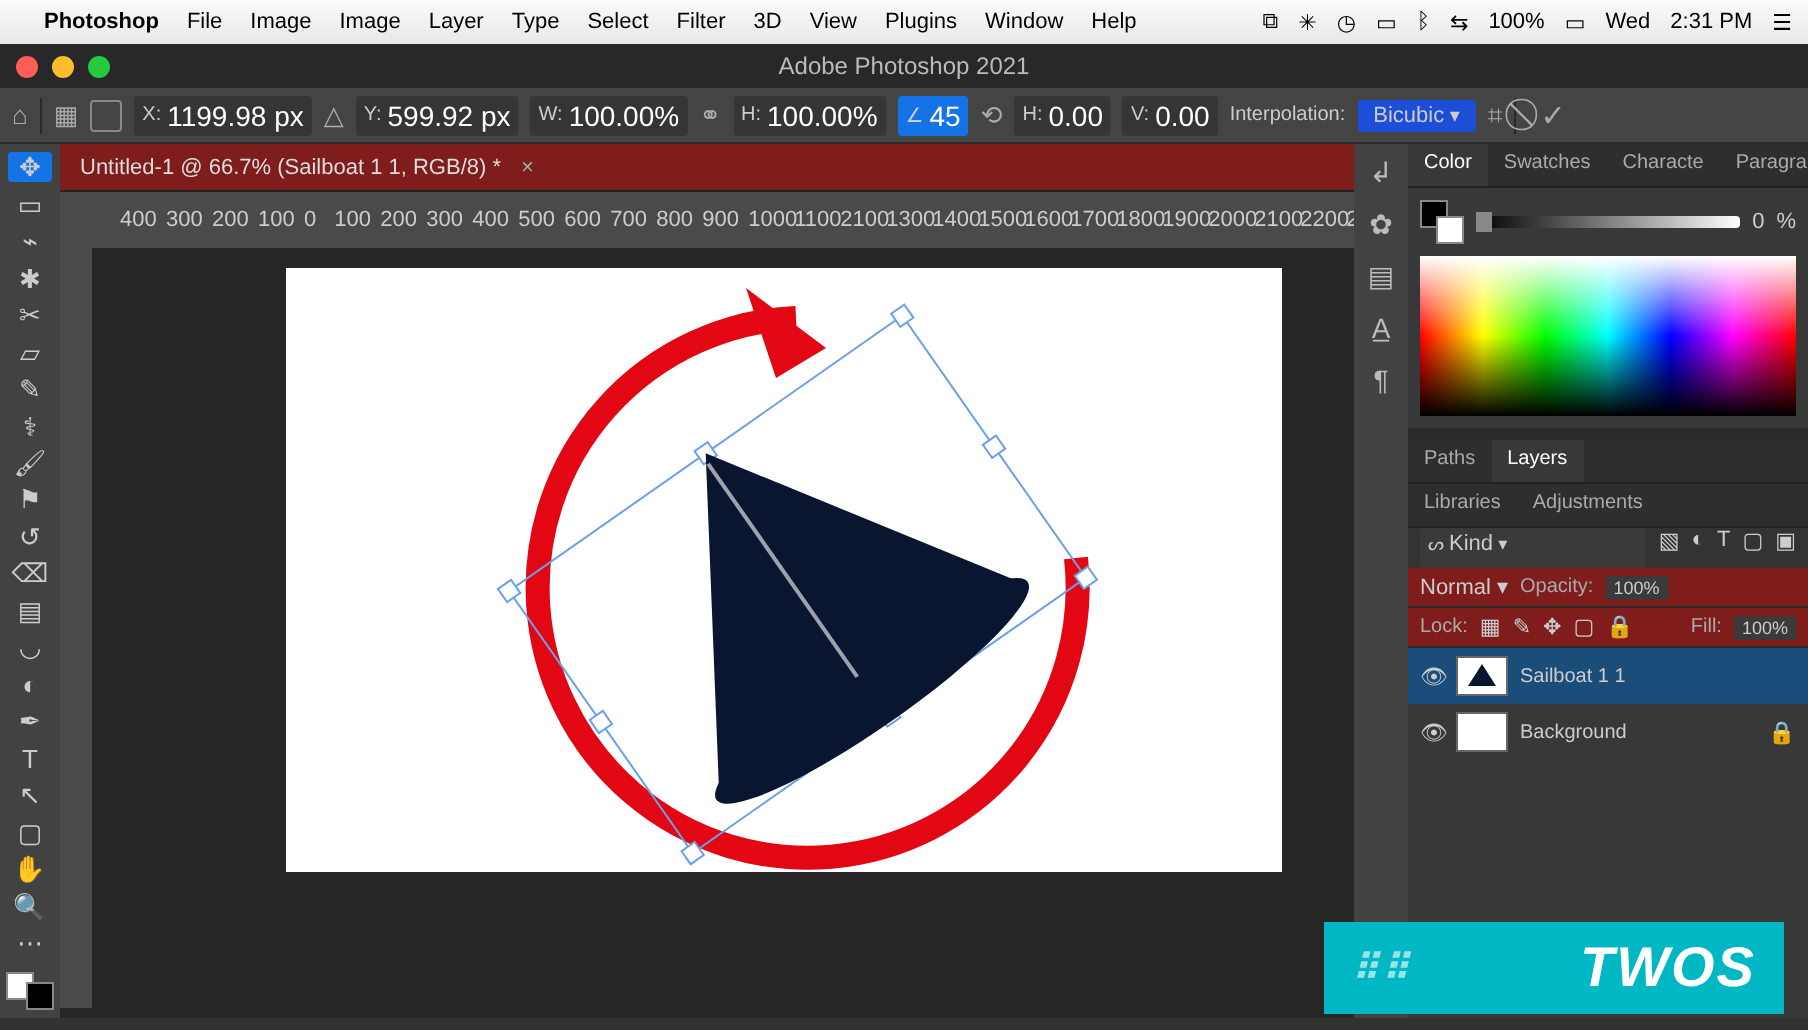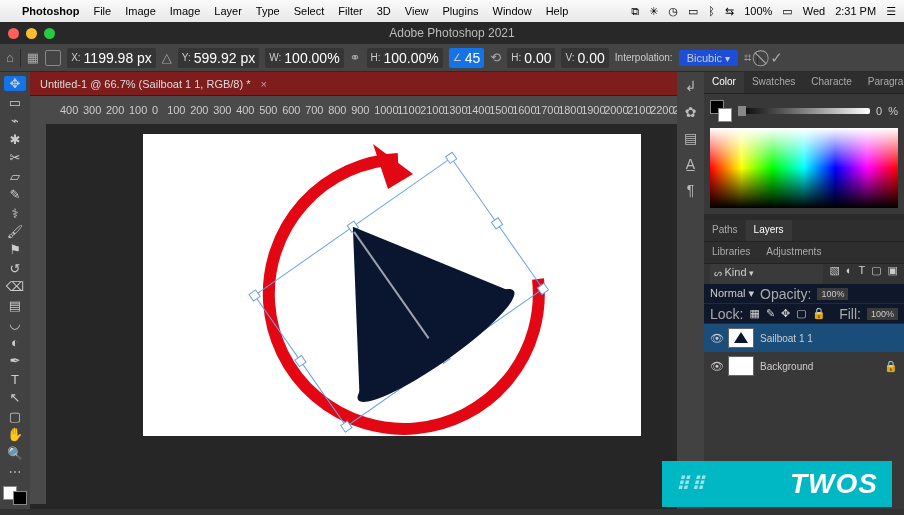--- a/index.html
+++ b/index.html
@@ -50,22 +50,22 @@
 .color-sw .cs{width:22px;height:22px;position:relative}
 .cs .cfg{width:14px;height:14px;background:#000;border:1px solid #888;position:absolute;top:0;left:0}
 .cs .cbg{width:14px;height:14px;background:#fff;border:1px solid #888;position:absolute;bottom:0;right:0}
 .slider{flex:1;height:6px;background:linear-gradient(90deg,#000,#fff);position:relative;border-radius:2px}
 .slider .thumb{width:8px;height:10px;background:#888;position:absolute;left:0;top:-2px}
 .spectrum{margin-top:6px;width:100%;height:80px;background:linear-gradient(to right,red,#ff0,#0f0,#0ff,#00f,#f0f,red);position:relative}
 .spectrum::after{content:"";position:absolute;inset:0;background:linear-gradient(to bottom,rgba(255,255,255,1),rgba(255,255,255,0) 50%,rgba(0,0,0,0) 50%,rgba(0,0,0,1))}
 .panel-sep{height:6px;background:#2a2a2a}
 .layers-head{height:20px;display:flex;padding:0 6px;gap:6px;background:#333}
 .layers-head .sel2{flex:1;background:#3a3a3a;padding:2px 4px;font-size:9px;border-radius:2px}
-.layers-row{height:20px;display:flex;align-items:center;padding:0 6px;gap:6px;background:#0f172a;border-bottom:1px solid #2a2a2a}
-.layers-row .lbl2{font-size:14px;color:#aaa}
+.layers-row{height:20px;display:flex;align-items:center;padding:0 6px;gap:6px;background:#7f1d1d;border-bottom:1px solid #2a2a2a}
+.layers-row .lbl2{font-size:10px;color:#aaa}
 .layers-row .val2{font-size:9px;background:#3a3a3a;padding:1px 4px}
 .layer{height:28px;display:flex;align-items:center;padding:0 6px;gap:6px}
 .layer.active{background:#1a4d7a}
 .layer .eye{width:12px;color:#ccc}
 .layer .thumb2{width:26px;height:20px;background:#fff;border:1px solid #666;display:flex;align-items:center;justify-content:center}
 .layer .nm{font-size:10px}
 .footer{position:absolute;bottom:8px;right:12px;height:46px;width:230px;background:#00b8c4;display:flex;align-items:center;justify-content:flex-end;padding-right:14px}
 .footer span{color:#fff;font-size:28px;font-weight:800;font-style:italic;letter-spacing:1px}
 .footer .fdots{position:absolute;left:14px;color:#fff;opacity:.6;font-size:18px;letter-spacing:2px}
 </style>

